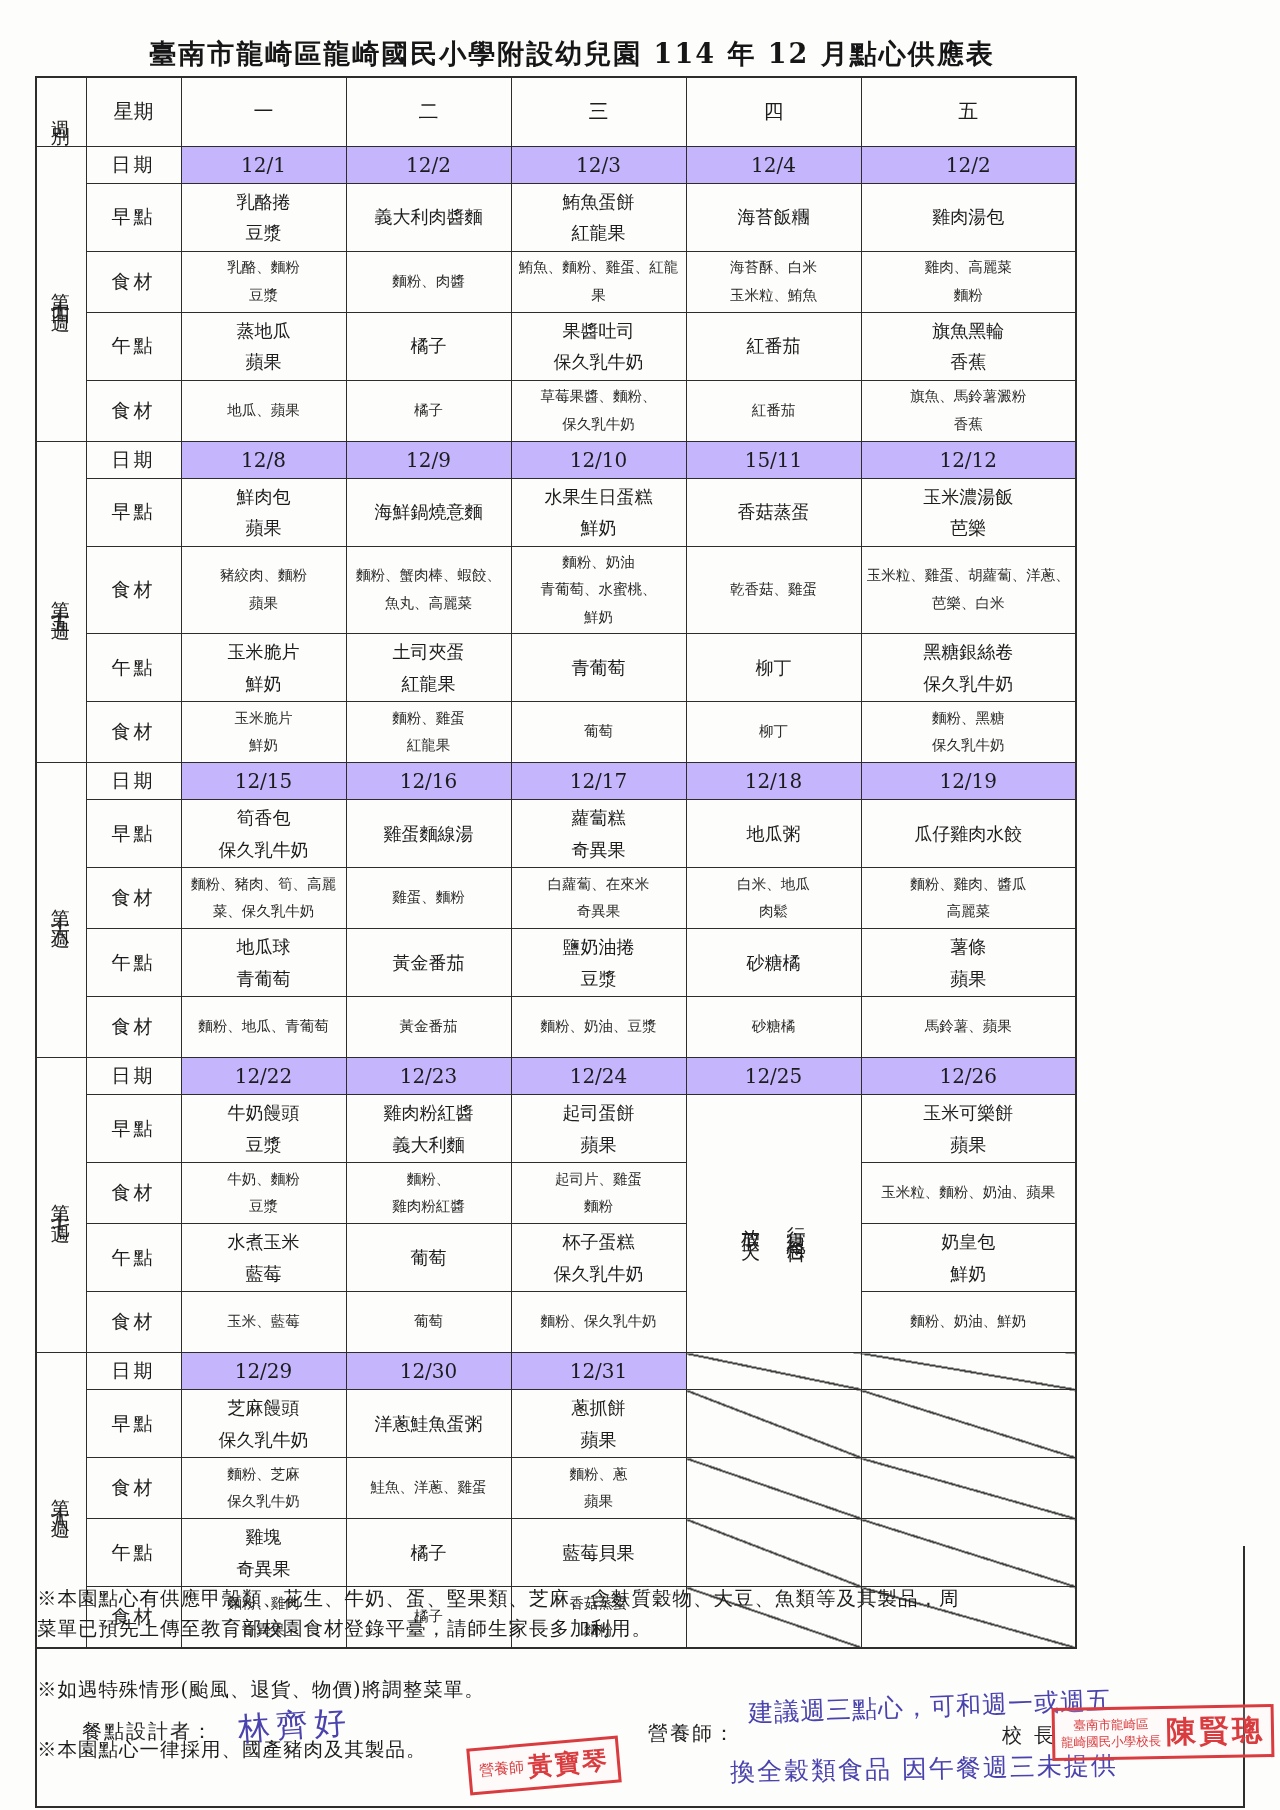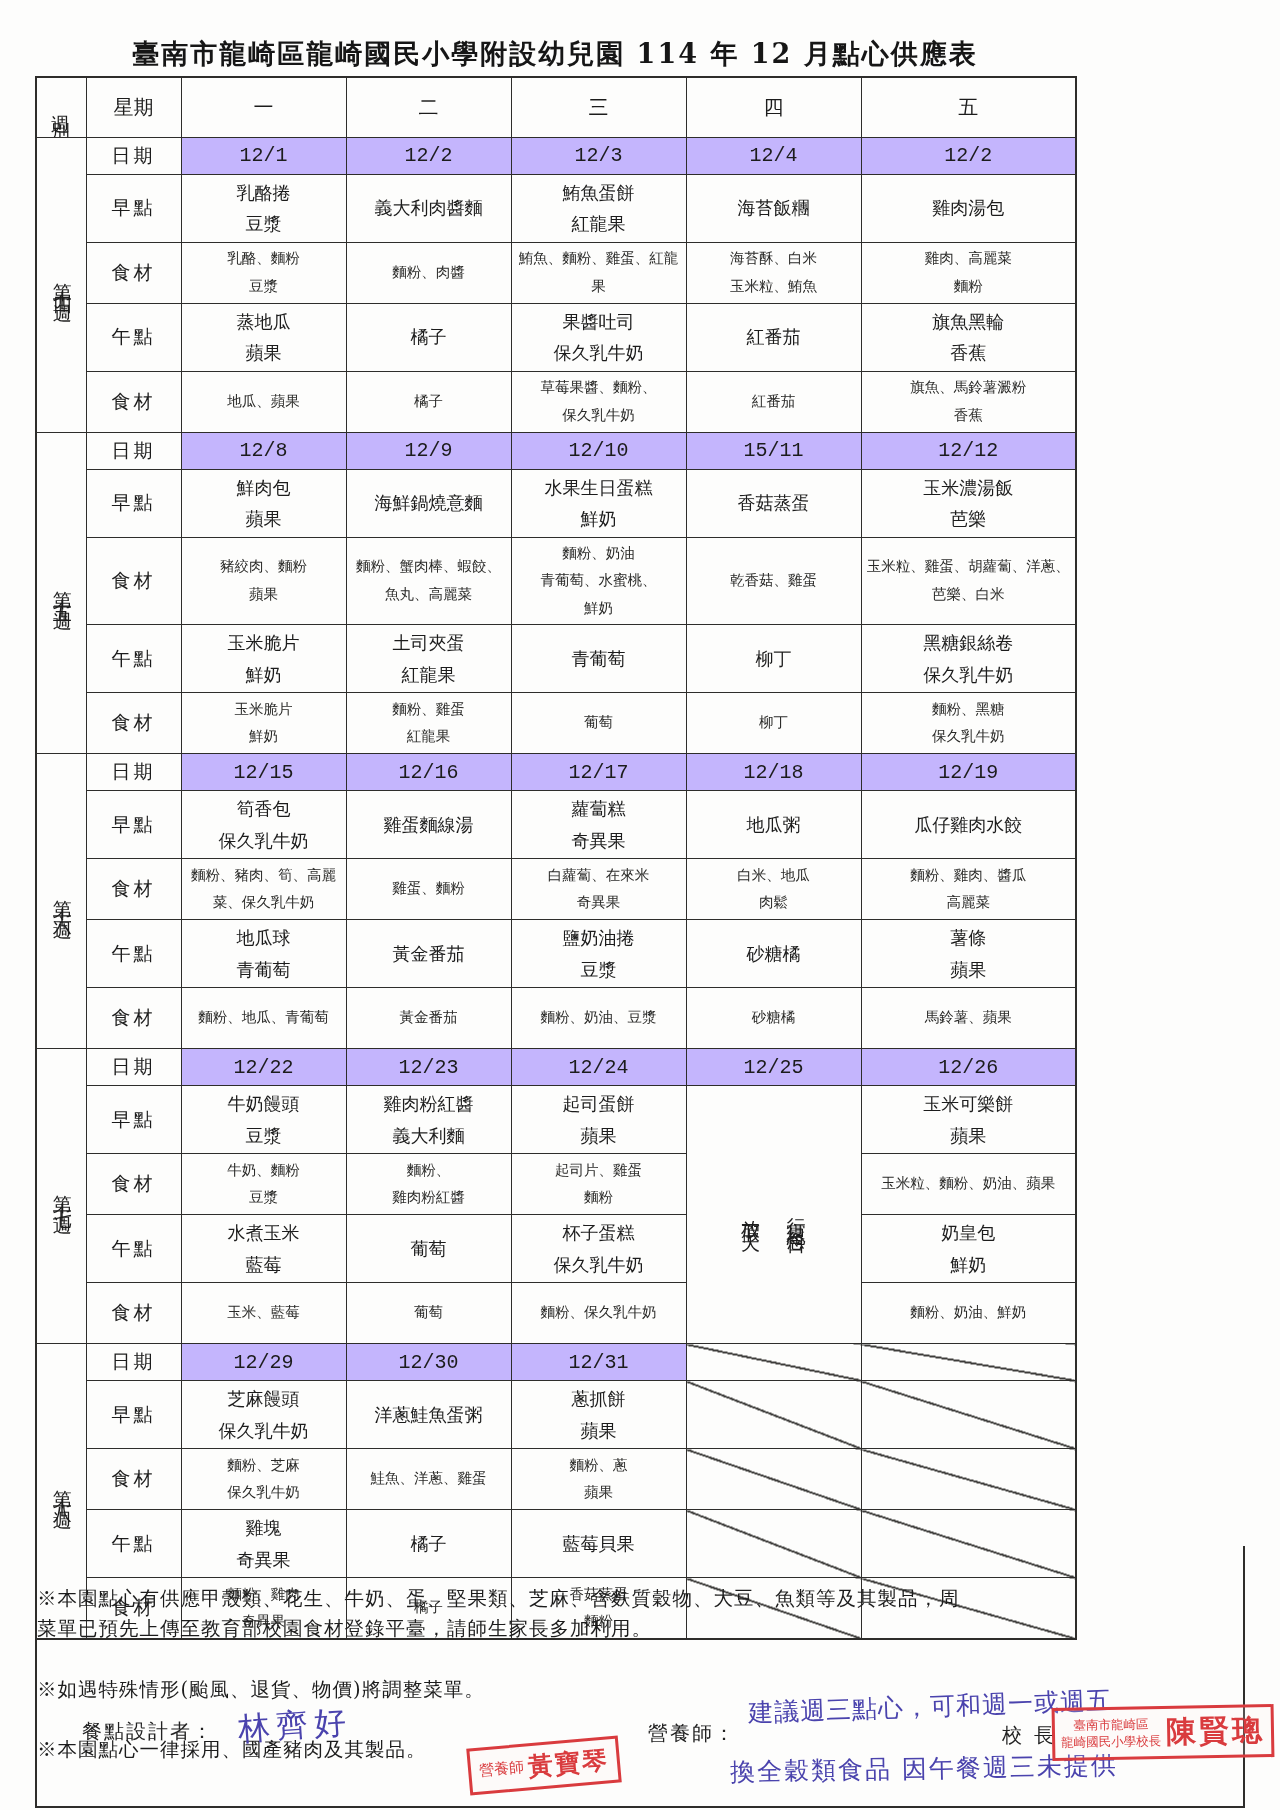--- a/index.html
+++ b/index.html
@@ -9,41 +9,42 @@
     font-family:"DejaVu Serif","Liberation Serif",serif;
     color:#1c1c1c;
     overflow:hidden;
     position:relative;
   }
   .page{position:absolute;left:0;top:0;width:1280px;height:1810px;}
   .title{
     position:absolute;left:0;top:36px;width:1110px;
     text-align:center;font-size:27px;font-weight:bold;letter-spacing:2px;
     color:#161616;
+    padding-left:17px;
   }
   table.menu{
     position:absolute;left:35px;top:76px;
     border-collapse:collapse;table-layout:fixed;width:1040px;
   }
   table.menu th,table.menu td{
     border:1.6px solid #2e2d2b;
     text-align:center;vertical-align:middle;
     padding:2px 4px;
     overflow:hidden;
   }
   table.menu{border:2.2px solid #2e2d2b;}
   th{font-weight:normal;}
-  .hdr{height:60px;font-size:20px;}
+  .hdr{height:69px;font-size:20px;}
   .vert{
     writing-mode:vertical-rl;text-orientation:upright;
     letter-spacing:7px;font-size:19px;margin:0 auto;
   }
   .wkcell{background:#fdfdfc;}
   .rowlabel{font-size:19px;letter-spacing:3px;}
-  .date-row td{height:32px;font-family:Liberation Mono, monospace;}
+  .date-row td{height:32px;}
   .datecell{background:#c4b5fd;font-size:20px;font-family:"DejaVu Serif","Liberation Serif",serif;}
   .dishcell{font-size:18px;line-height:1.75;white-space:pre-line;height:62px;}
   .ingcell{font-size:14.5px;line-height:1.9;white-space:pre-line;height:56px;color:#2a2a28;}
   .holiday{
     writing-mode:vertical-rl;text-orientation:upright;
     white-space:pre-line;font-size:19px;letter-spacing:5px;line-height:2.4;
     padding:10px 0;
   }
   .diag{
     background-image:linear-gradient(to right top,

